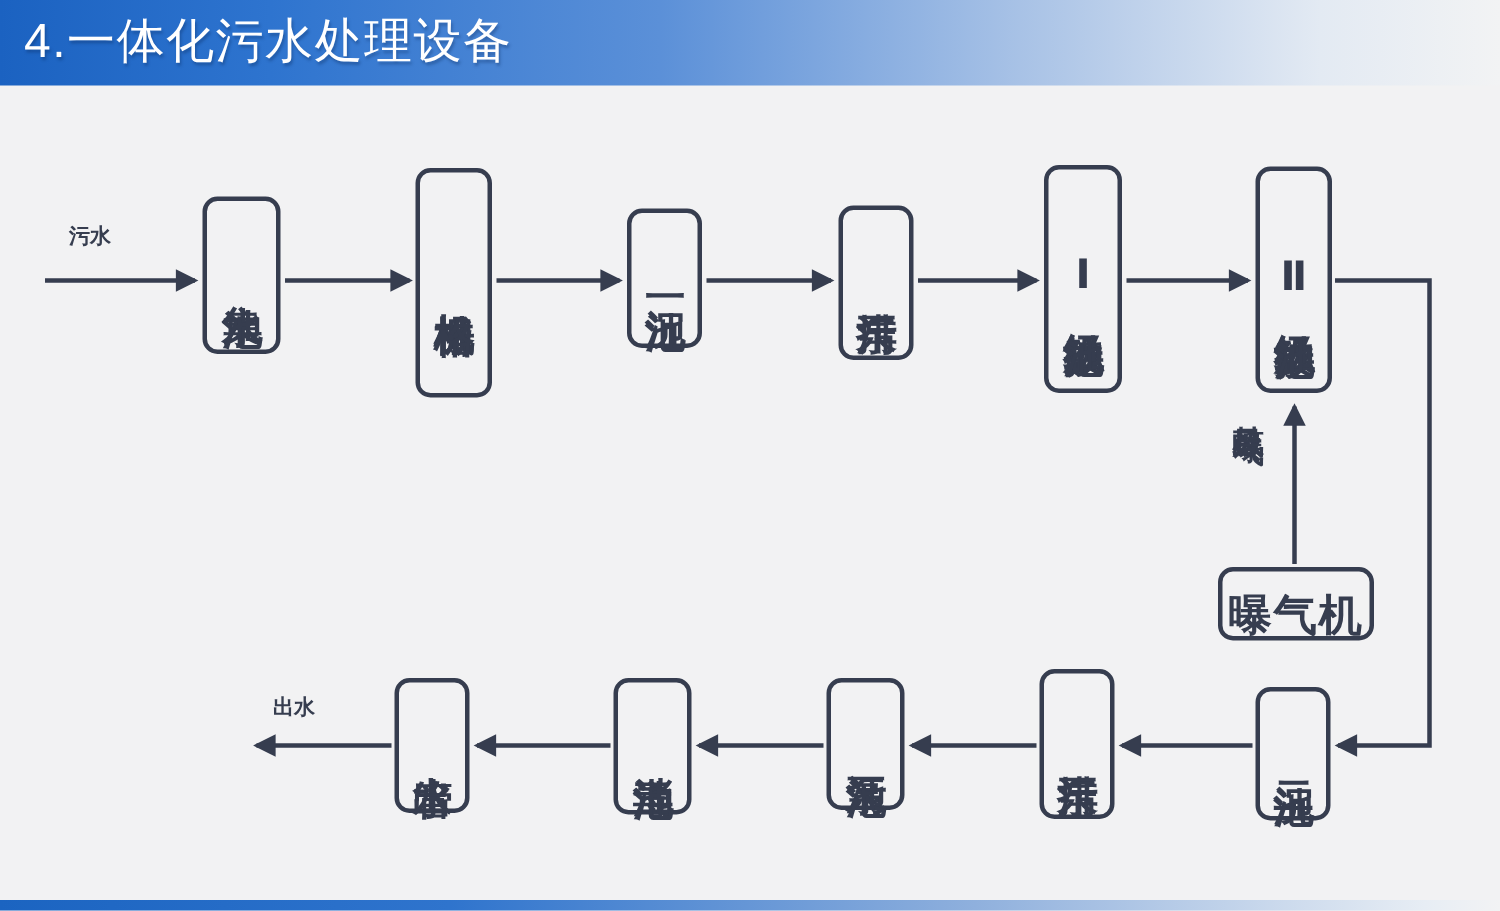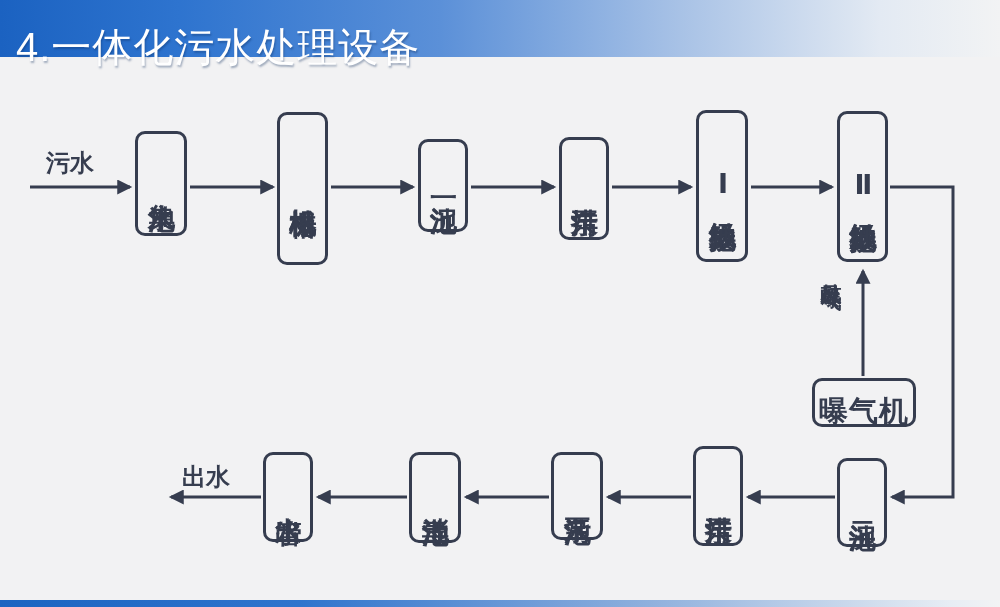--- a/index.html
+++ b/index.html
@@ -14,22 +14,22 @@
     position:relative;overflow:hidden;
   }
   .stage{position:absolute;inset:0;width:1000px;height:607px;}
 
   
   .banner{
     position:absolute;left:0;top:0;width:1000px;height:57px;
     background:linear-gradient(90deg,#1B62C1 0%,#2E74CF 18%,#5B90D8 44%,#A8C2E6 68%,#E3EAF3 88%,#F2F3F4 100%);
   }
   .banner h1{
-    margin:0;padding:20px 0 0 16px;
-    font-size:40px;font-weight:400;line-height:55px;
+    margin:0;padding:0 0 0 16px;
+    font-size:32px;font-weight:400;line-height:55px;
     color:#FFFFFF;
     text-shadow:1px 2px 2px rgba(10,40,90,.35);
     letter-spacing:1px;
     white-space:nowrap;
   }
 
   
   .bottom-bar{
     position:absolute;left:0;bottom:0;width:1000px;height:7px;
     background:linear-gradient(90deg,#1B64C1 0%,#2F74CD 30%,#8FB0DD 65%,#E7EDF4 95%,#F2F3F4 100%);
@@ -51,21 +51,21 @@
     color:var(--ink);
   }
   .htext{
     font-size:29px;font-weight:bold;color:var(--ink);
     line-height:1;letter-spacing:1px;white-space:nowrap;margin-top:18px;
   }
 
   
   .flow-label{
     position:absolute;color:var(--ink);
-    font-size:24px;font-weight:600;line-height:1.1;white-space:nowrap;
+    font-size:14px;font-weight:600;line-height:1.1;white-space:nowrap;
   }
   .flow-label.vertical{
     writing-mode:vertical-rl;text-orientation:upright;
     font-size:21px;letter-spacing:2px;
   }
 
   svg.connectors{position:absolute;left:0;top:0;}
 </style>
 </head>
 <body>

